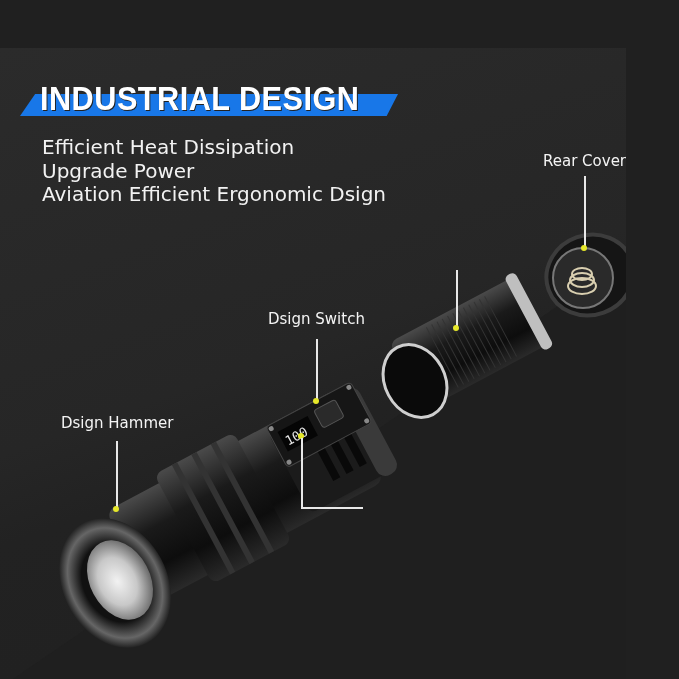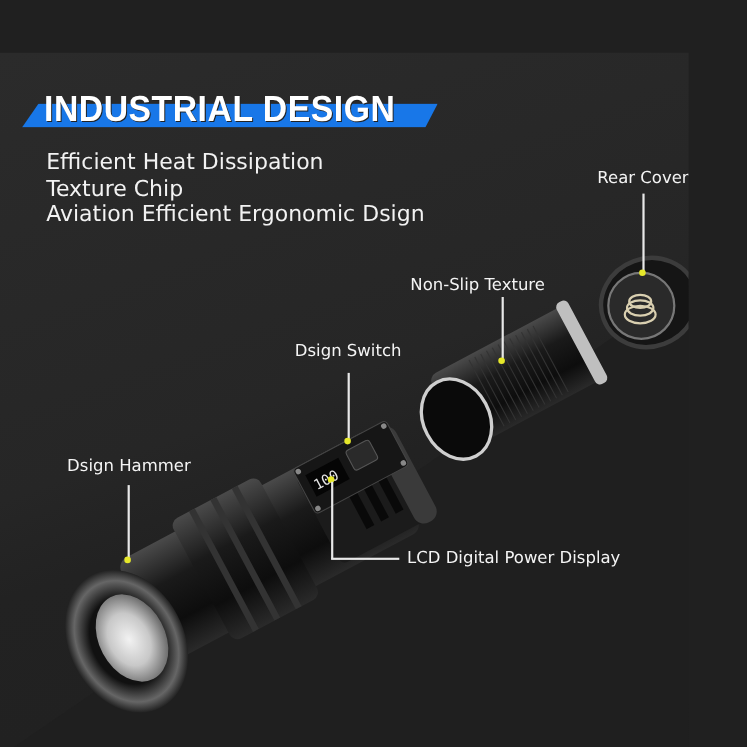--- a/index.html
+++ b/index.html
@@ -28,21 +28,21 @@
     <polygon points="0,640 679,175 679,679 0,679" fill="#1f1f1f"></polygon>
   </svg>
 
   <div class="banner">
     <div class="banner-bar"></div>
     <div class="banner-title">INDUSTRIAL DESIGN</div>
   </div>
 
   <div class="features">
     <div class="feature">Efficient Heat Dissipation</div>
-    <div class="feature">Texture Chip</div>
+    <div class="feature">Upgrade Power</div>
     <div class="feature">Aviation Efficient Ergonomic Dsign</div>
   </div>
 
   <svg class="product" width="679" height="679" viewBox="0 0 679 679">
     <defs>
       <linearGradient id="metal" x1="0" y1="0" x2="0" y2="1">
         <stop offset="0" stop-color="#4a4a4a"></stop>
         <stop offset="0.35" stop-color="#1a1a1a"></stop>
         <stop offset="0.7" stop-color="#0d0d0d"></stop>
         <stop offset="1" stop-color="#2a2a2a"></stop>
@@ -112,30 +112,28 @@
       <ellipse cx="582" cy="226" rx="10" ry="6"></ellipse>
       <ellipse cx="582" cy="232" rx="12" ry="7"></ellipse>
       <ellipse cx="582" cy="238" rx="14" ry="8"></ellipse>
     </g>
   </svg>
 
   <div class="callout-label" style="left:543px; top:104px;">Rear Cover</div>
   <div class="line" style="left:584px; top:128px; width:1.5px; height:70px;"></div>
   <div class="dot" style="left:581px; top:197px;"></div>
 
-  <div class="callout-label" style="left:373px; top:202px;">Non-Slip Texture</div>
   <div class="line" style="left:456px; top:222px; width:1.5px; height:56px;"></div>
   <div class="dot" style="left:453px; top:277px;"></div>
 
   <div class="callout-label" style="left:268px; top:262px;">Dsign Switch</div>
   <div class="line" style="left:316px; top:291px; width:1.5px; height:60px;"></div>
   <div class="dot" style="left:313px; top:350px;"></div>
 
   <div class="callout-label" style="left:61px; top:366px;">Dsign Hammer</div>
   <div class="line" style="left:116px; top:393px; width:1.5px; height:66px;"></div>
   <div class="dot" style="left:113px; top:458px;"></div>
 
   <div class="dot" style="left:298px; top:385px;"></div>
   <div class="line" style="left:301px; top:390px; width:1.5px; height:70px;"></div>
   <div class="line" style="left:301px; top:459px; width:62px; height:1.5px;"></div>
-  <div class="callout-label" style="left:370px; top:450px;">LCD Digital Power Display</div>
 
 </div>
 
 </body></html>

